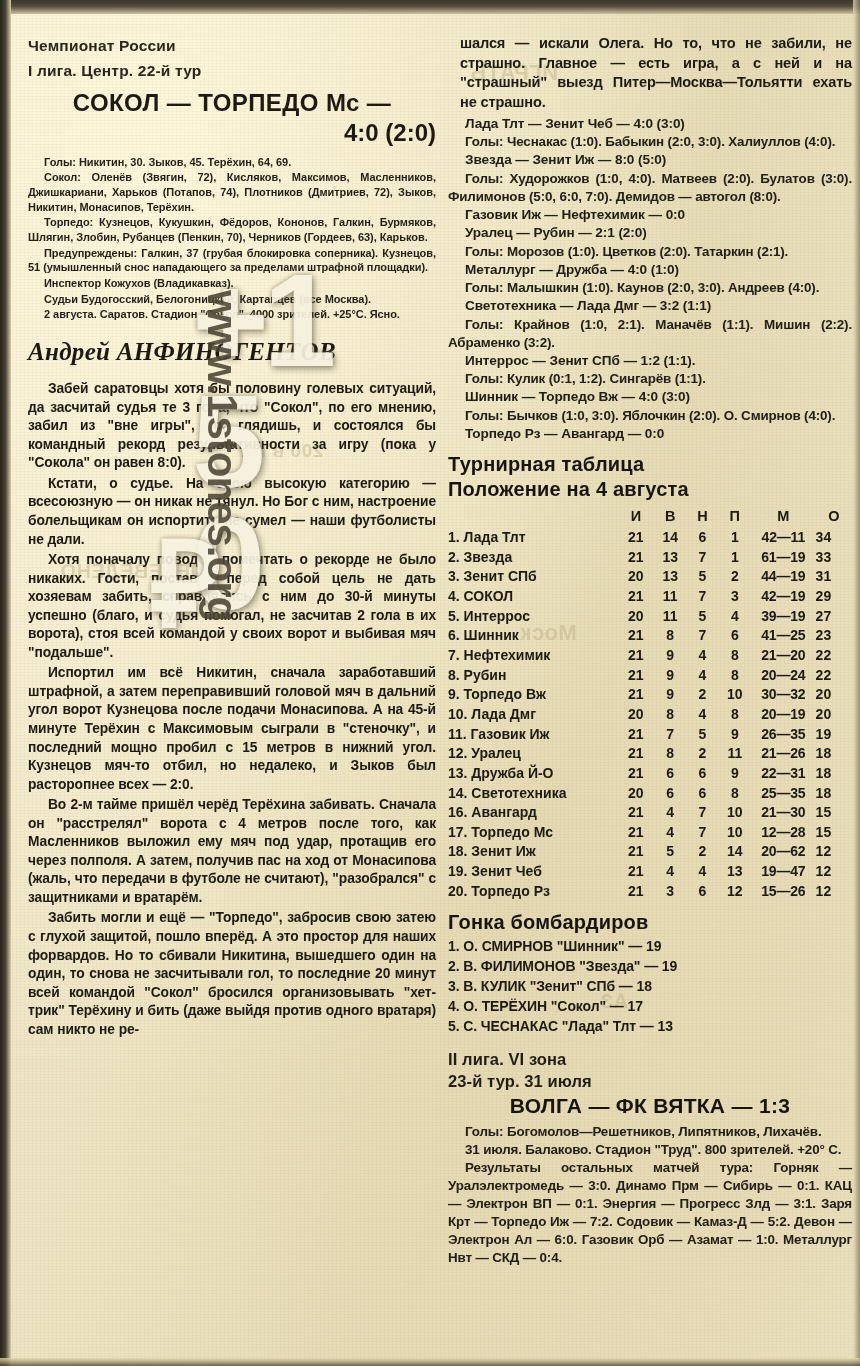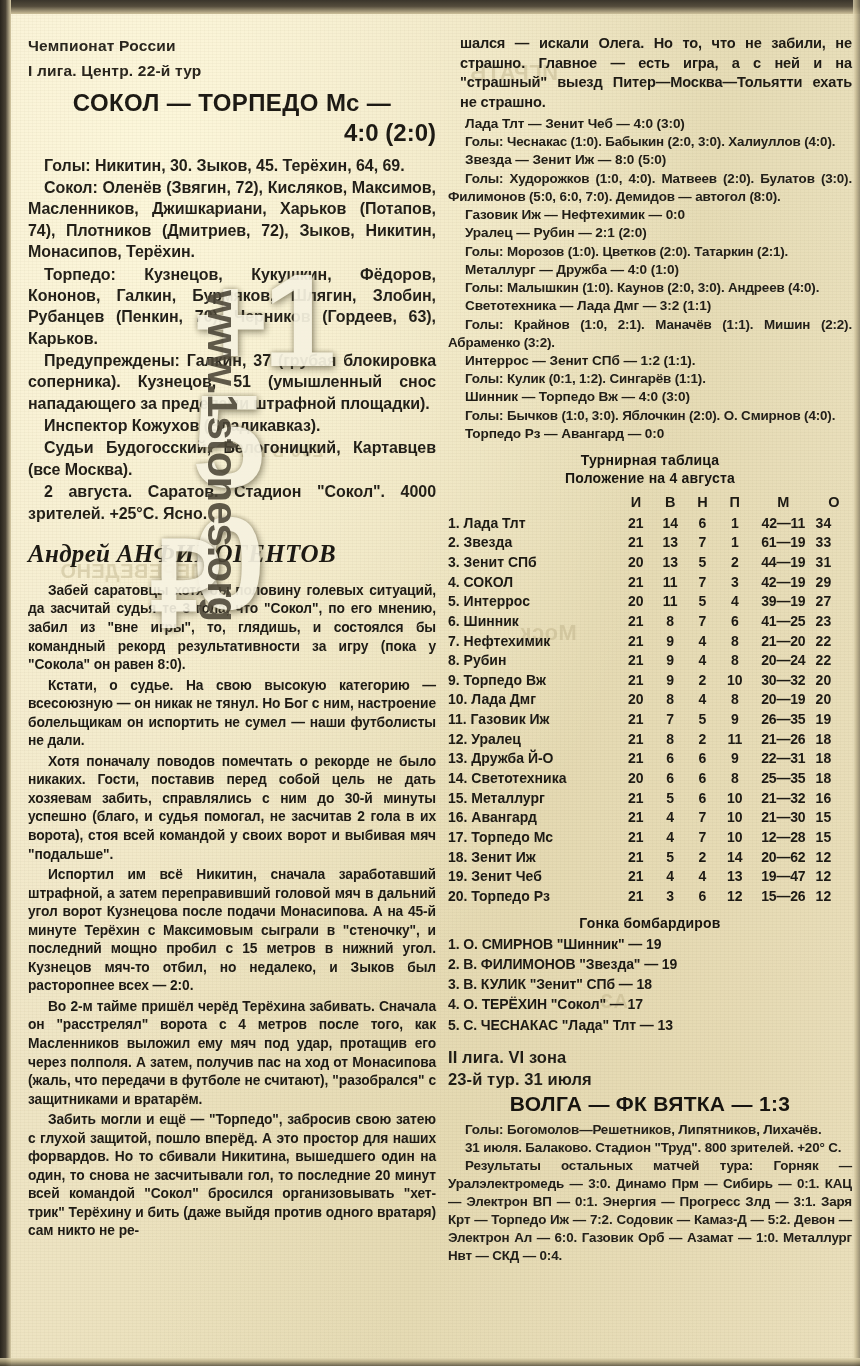--- a/index.html
+++ b/index.html
@@ -57,21 +57,21 @@
   }
   .match-title{
     text-align:center;font-size:24px;font-weight:700;color:#1d1a14;
     line-height:1.16;letter-spacing:.4px;margin:7px 0 2px 0;
   }
   .match-score{
     text-align:right;font-size:24px;font-weight:700;color:#1d1a14;
     line-height:1.16;margin:0 0 8px 0;
   }
   .para{
-    font-size:16px;color:#221f18;line-height:1.335;
+    font-size:11px;color:#221f18;line-height:1.335;
     text-align:justify;margin:0 0 1px 0;font-weight:700;
     letter-spacing:-.05px;
     text-indent:16px;
     hyphens:auto;
   }
   .byline{
     font-family:"Liberation Serif",serif;
     font-style:italic;font-weight:700;font-size:25px;color:#1c1913;
     margin:16px 0 14px 0;letter-spacing:.3px;
   }
@@ -89,21 +89,21 @@
   .res-line{
     font-size:13.6px;font-weight:700;color:#201d16;
     line-height:1.36;margin:0;text-indent:17px;letter-spacing:-.1px;
   }
   .res-goals{
     font-size:13.4px;font-weight:700;color:#23201a;
     line-height:1.345;margin:0;text-indent:17px;letter-spacing:-.15px;
     text-align:justify;
   }
   .sec-title{
-    text-align:center;font-size:14px;font-weight:700;color:#181510;
+    text-align:left;font-size:20px;font-weight:700;color:#181510;
     line-height:1.2;margin:9px 0 0 0;letter-spacing:.2px;
   }
   .sec-title.sub{margin-top:1px;}
 
   table.standings{
     border-collapse:collapse;width:100%;margin-top:7px;
     font-size:14px;font-weight:700;color:#1d1a14;
   }
   table.standings th{
     font-weight:700;font-size:14.5px;text-align:center;
@@ -371,29 +371,20 @@
             <tr>
               <td class="t-name">14. Светотехника</td>
               <td class="t-num">20</td>
               <td class="t-num">6</td>
               <td class="t-num">6</td>
               <td class="t-num">8</td>
               <td class="t-gd">25—35</td>
               <td class="t-pts">18</td>
             </tr>
             <tr>
-              <td class="t-name">15. Металлург</td>
-              <td class="t-num">21</td>
-              <td class="t-num">5</td>
-              <td class="t-num">6</td>
-              <td class="t-num">10</td>
-              <td class="t-gd">21—32</td>
-              <td class="t-pts">16</td>
-            </tr>
-            <tr>
               <td class="t-name">16. Авангард</td>
               <td class="t-num">21</td>
               <td class="t-num">4</td>
               <td class="t-num">7</td>
               <td class="t-num">10</td>
               <td class="t-gd">21—30</td>
               <td class="t-pts">15</td>
             </tr>
             <tr>
               <td class="t-name">17. Торпедо Мс</td>

